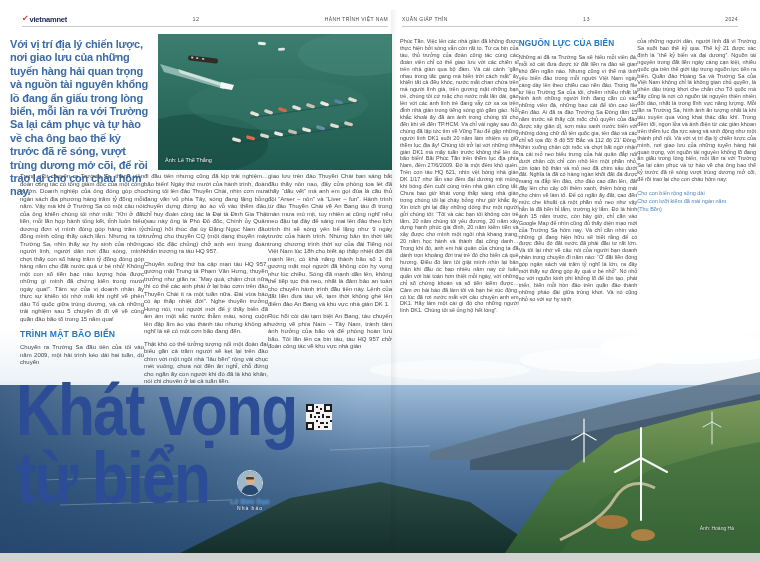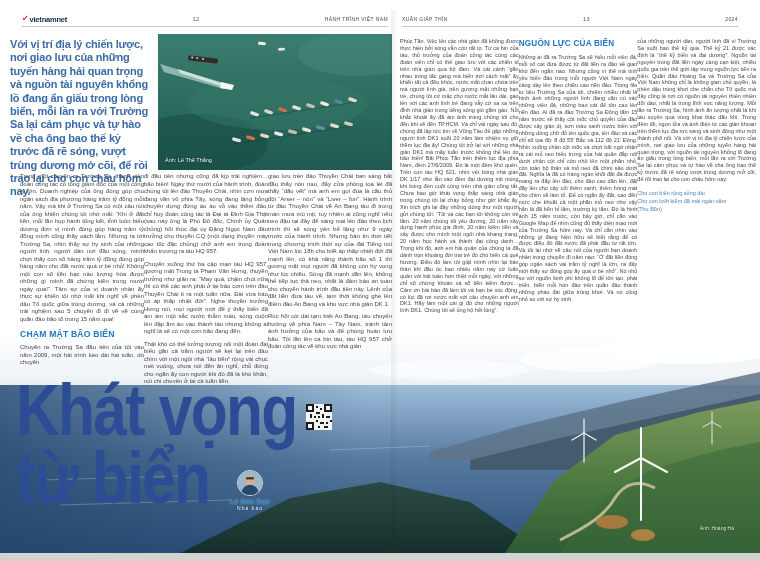--- a/index.html
+++ b/index.html
@@ -207,21 +207,21 @@
           <line x1="92" y1="84" x2="200" y2="68"></line>
           <line x1="74" y1="110" x2="196" y2="92"></line>
         </g>
       </svg>
       <span class="photo-caption">Ảnh: Lê Thế Thắng</span>
     </div>
 
     <div class="cols left-cols">
       <div class="col">
         <p>Trong một chuyến ra Trường Sa, thành viên đoàn công tác có tổng giám đốc của một công ty lớn. Doanh nghiệp của ông đóng góp cho ngân sách địa phương hàng trăm tỷ đồng mỗi năm. Vậy mà khi ở Trường Sa có một câu nói của ông khiến chúng tôi nhớ mãi: “Khi ở đất liền, mỗi lần họp hành tổng kết, tỉnh luôn biểu dương đơn vị mình đóng góp hàng trăm tỷ đồng mình cũng thấy oách lắm. Nhưng ra tới Trường Sa, nhìn thấy sự hy sinh của những người lính, người dân nơi đầu sóng, mình chợt thấy con số hàng trăm tỷ đồng đóng góp hàng năm cho đất nước quá ư bé nhỏ! Không một con số tiền bạc nào lượng hóa được những gì mình đã chứng kiến trong mười ngày qua!”. Tâm sự của vị doanh nhân ấy thực sự khiến tôi nhớ mãi khi nghĩ về phên dậu Tổ quốc giữa trùng dương, và cả những trải nghiệm sau 5 chuyến đi đi về về cùng quần đảo bão tố trong 15 năm qua!</p>
-        <h3 class="col-heading">CHẠM MẶT BÃO BIỂN</h3>
+        <h3 class="col-heading">TRÌNH MẶT BÃO BIỂN</h3>
         <p>Chuyến ra Trường Sa đầu tiên của tôi vào năm 2009, một hải trình kéo dài hai tuần, dù chuyến</p>
       </div>
       <div class="col">
         <p>đi đầu tiên nhưng cũng đã kịp trải nghiệm… bão biển! Ngày thứ mười của hành trình, đoàn chúng tôi lên đảo Thuyền Chài, nhìn cơn mưa đang vần vũ phía Tây, sóng đang lặng bỗng chuyển dựng đứng ào ào vỗ vào thềm đảo, chỉ huy đoàn công tác là Đại tá Đinh Gia Thật (sau này ông là Phó Đô đốc, Chính ủy Quân chủng) hối thúc đại úy Đặng Ngọc Nam đảo trưởng cho thuyền CQ (một dạng thuyền máy cao tốc đặc chủng) chở anh em trong đoàn khẩn trương ra tàu HQ 957.</p>
         <p>Chuyến xuồng thứ ba cập mạn tàu HQ 957, gương mặt Trung tá Phạm Văn Hưng, thuyền trưởng như giãn ra: “May quá, chậm chút nữa thì có thể các anh phải ở lại báo cơm trên đảo Thuyền Chài ít ra một tuần nữa. Đài vừa báo có áp thấp nhiệt đới”. Nghe thuyền trưởng Hưng nói, mọi người mới để ý thấy biển đã ám ám một sắc nước thẫm màu, sóng cuộn lên đập ầm ào vào thành tàu nhưng không ai nghĩ là sẽ có một cơn bão đang đến.</p>
         <p>Thật khó có thể tưởng tượng nổi một đoàn đại biểu gần cả trăm người sẽ kẹt lại trên đảo chìm với một ngôi nhà “lâu bền” rộng vài chục mét vuông, chưa nói đến ăn nghỉ, chỗ đứng cho ngần ấy con người khi đó đã là khó khăn, nói chi chuyện ở lại cả tuần liền.</p>
 
       </div>
       <div class="col">
         <p>giao lưu trên đảo Thuyền Chài ban sáng bắt đầu thấy nôn nao, đẩy cửa phòng toa lét đã thấy “dấu vết” mà anh em gọi đùa là cầu thủ đội “Arser – nôn” và “Liver – fun”. Hành trình từ đảo Thuyền Chài về An Bang tàu đi trong màn mưa mù mịt, tuy nhiên ai cũng nghĩ nếu neo đậu tại đây để sáng mai lên đảo theo lịch trình thì sẽ sóng yên bể lặng như 9 ngày trước của hành trình. Nhưng bản tin thời tiết trong chương trình thời sự của đài Tiếng nói Việt Nam lúc 18h cho biết áp thấp nhiệt đới đã mạnh lên, có khả năng thành bão số 1 thì gương mặt mọi người đã không còn hy vọng như lúc chiều. Sóng đã mạnh dần lên, không thể tiếp tục thả neo, nhất là đảm bảo an toàn cho chuyến hành trình đầu tiên này. Lệnh của đất liền đưa tàu về, tạm thời không ghé lên điểm đảo An Bang và khu vực nhà giàn DK 1.</p>

